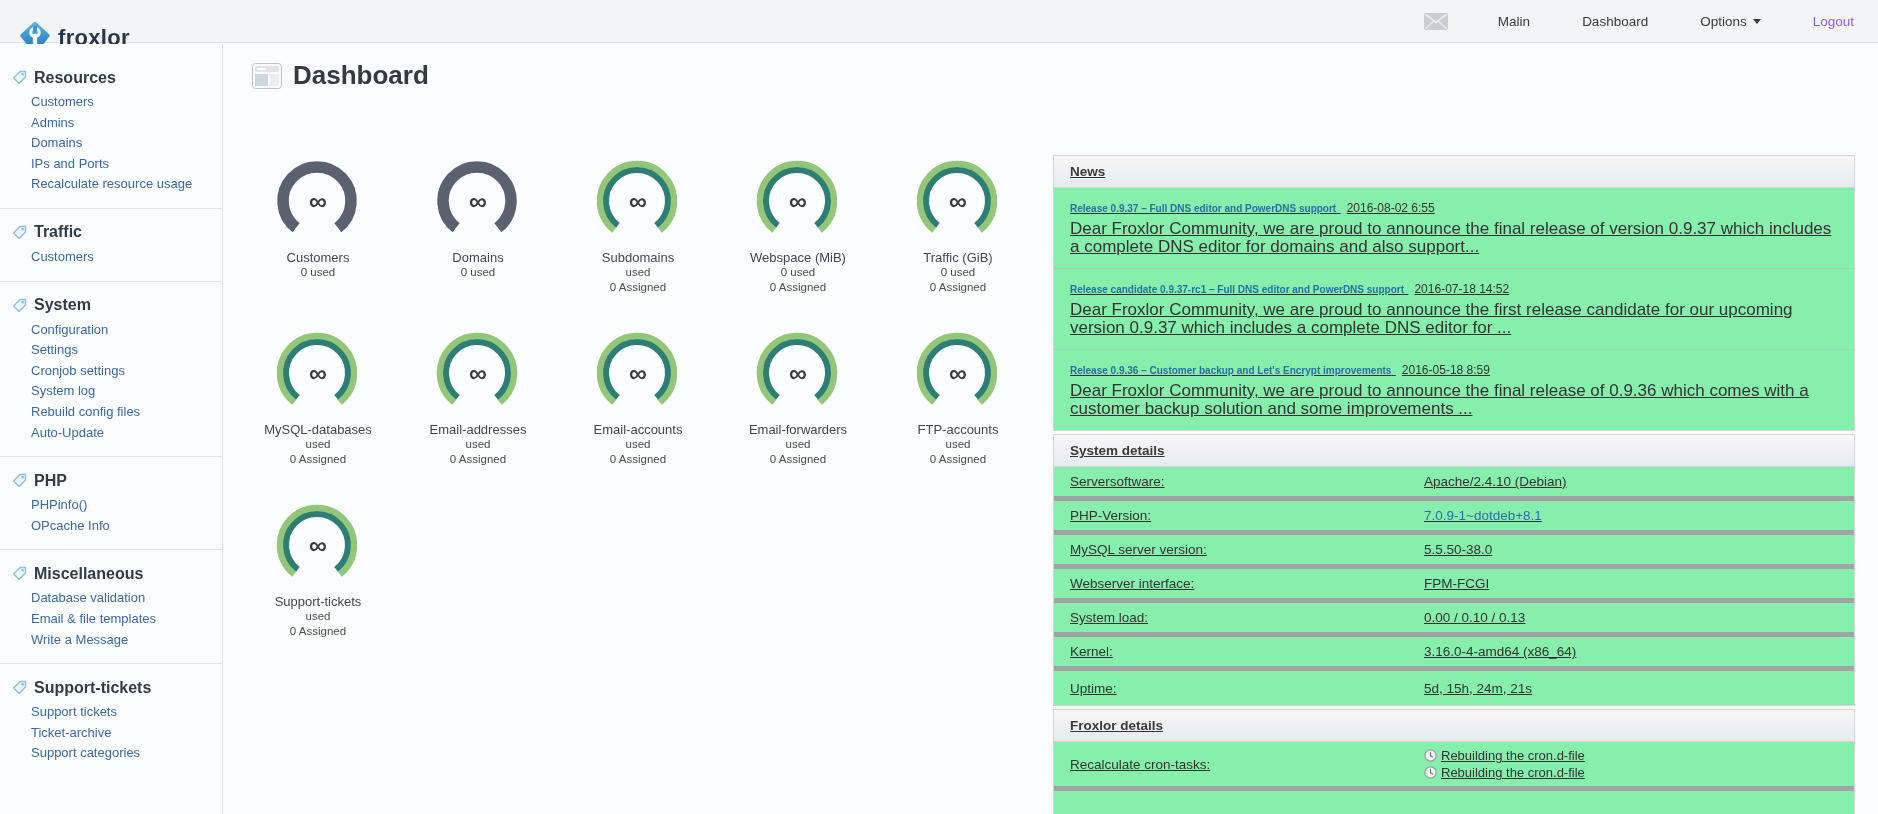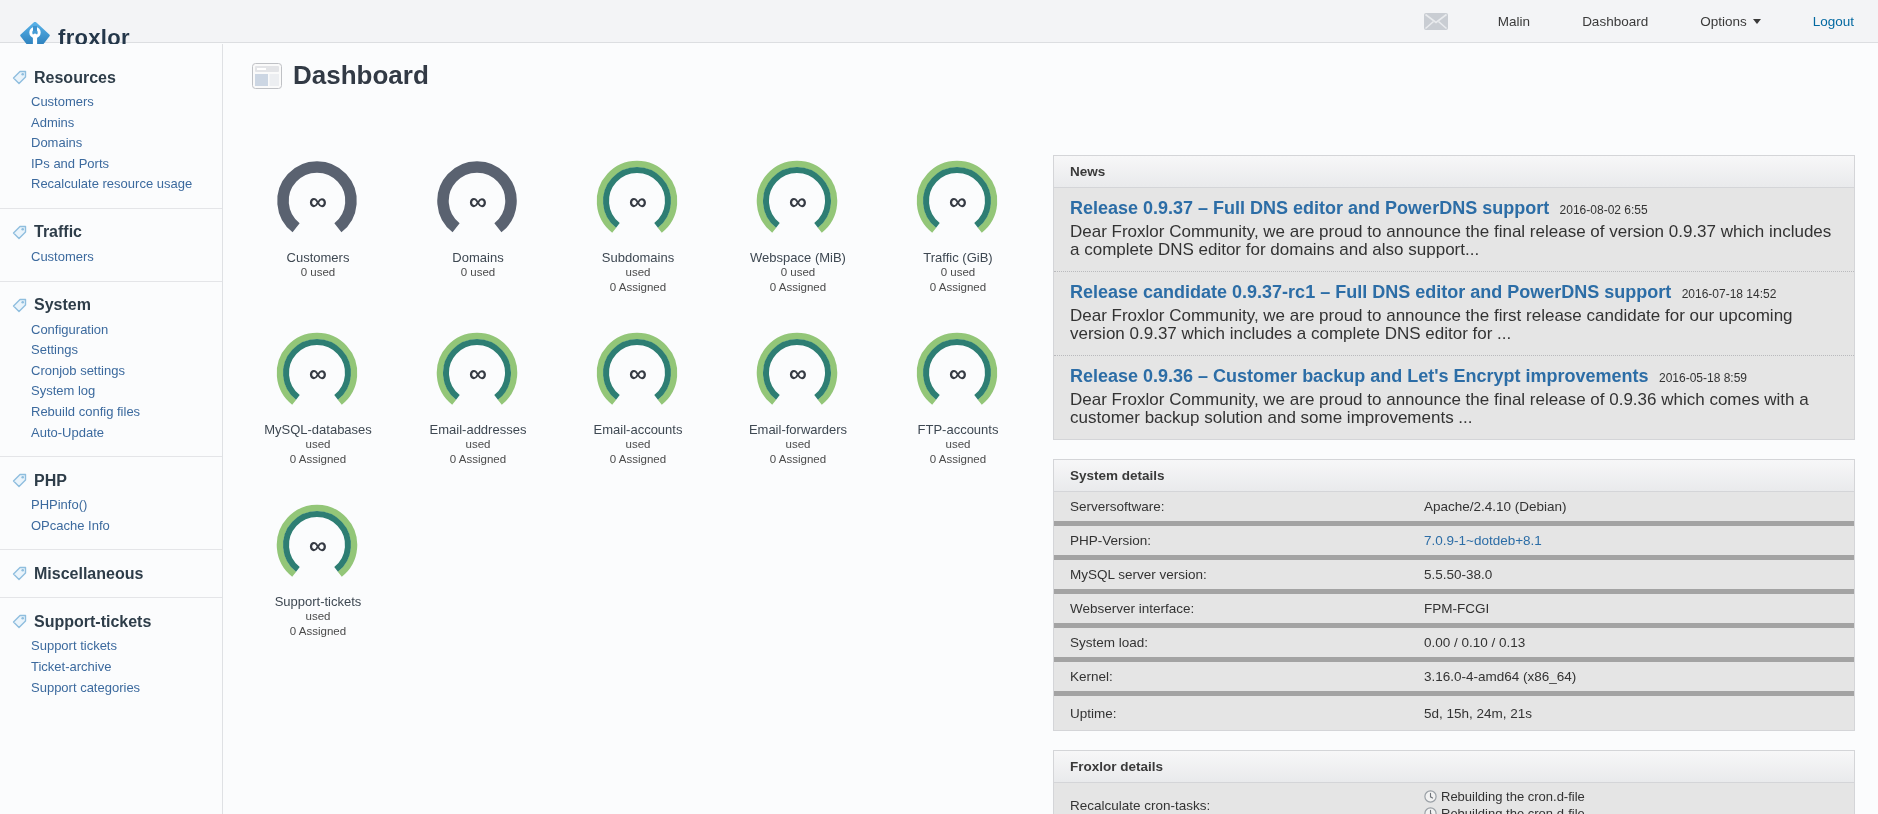--- a/index.html
+++ b/index.html
@@ -14,21 +14,21 @@
   .topbar {
     position:absolute; top:0; left:0; right:0; height:43px;
     background:#f3f4f6; border-bottom:1px solid #dcdee1;
   }
   .brand { position:absolute; left:20px; top:22px; display:flex; align-items:center; gap:8px; text-decoration:none; cursor:pointer; }
   .brand-text { font-size:22px; font-weight:bold; color:#24374a; letter-spacing:0.3px; }
   .topnav { position:absolute; right:24px; top:0; height:43px; display:flex; align-items:center; }
   .topnav .mailicon { margin-right:50px; display:inline-flex; cursor:pointer; }
   .navlink { margin-left:52px; font-size:13.5px; color:#3a3a3a; text-decoration:none; cursor:pointer; display:inline-flex; align-items:center; }
   .navlink:first-of-type { margin-left:0; }
-  .navlink.logout { color:#0369a1; }
+  .navlink.logout { color:#8b5cf6; }
   .caret { width:0; height:0; border-left:4px solid transparent; border-right:4px solid transparent; border-top:5px solid #3a3a3a; margin-left:6px; }
   
   .sidebar {
     position:absolute; top:44px; left:0; width:223px; bottom:0;
     background:#fbfcfd; border-right:1px solid #dfe1e4; padding-top:23px;
   }
   .side-head { display:flex; align-items:center; padding-left:12px; height:21px; margin-bottom:4px; }
   .side-head .t { margin-left:7px; font-size:16px; font-weight:bold; color:#2e3d49; }
   .side-link { display:block; padding-left:31px; line-height:20.6px; font-size:13px; color:#3c6a9e; text-decoration:none; cursor:pointer; }
   .side-divider { border-top:1px solid #e4e5e8; margin:13px 0; }
@@ -45,31 +45,31 @@
   .gauge-wrap { position:relative; width:88px; height:88px; margin:0 auto; }
   .gauge-wrap svg { position:absolute; left:0; top:0; }
   .infinity {
     position:absolute; left:0; right:0; top:50%; transform:translateY(-54%);
     font-size:25px; font-weight:bold; color:#363b44; line-height:1;
   }
   .g-name { margin-top:4px; font-size:13px; color:#3e4852; }
   .g-line { font-size:11.5px; color:#4b4b4b; line-height:15px; }
   
   .right-col { position:absolute; left:829px; top:111px; width:802px; }
-  .panel { background:#e5e5e5; border:1px solid #d4d5d8; margin-bottom:19px; }
+  .panel { background:#86efac; border:1px solid #d4d5d8; margin-bottom:3px;text-decoration:underline; }
   .panel-head {
     height:32px; line-height:32px; padding:0 16px;
     background:linear-gradient(#f7f7f8,#e9eaec);
     border-bottom:1px solid #d4d5d8;
     font-weight:bold; font-size:13.5px; color:#3a3a3a;
   }
   
   .news-item { padding:10px 16px 12px; }
   .news-item + .news-item { border-top:1px dotted #b9babd; }
-  .news-title { color:#2c6da6; font-weight:bold; font-size:18px; text-decoration:none; cursor:pointer; }
+  .news-title { color:#2c6da6; font-weight:bold; font-size:10px; text-decoration:none; cursor:pointer; }
   .news-date { color:#333; font-size:12px; margin-left:6px; }
   .news-body { margin-top:4px; font-size:17px; color:#333; line-height:18px; }
   
   .d-row { display:flex; align-items:center; border-bottom:5px solid #a3a3a3; min-height:34px; padding:5px 0; }
   .d-row:last-child { border-bottom:none; }
   .d-label { width:370px; padding-left:16px; font-size:13.5px; color:#333; flex-shrink:0; }
   .d-value { flex:1; font-size:13.5px; color:#333; }
   .d-value.link { color:#2c6da6; cursor:pointer; }
   .task-line { display:flex; align-items:center; font-size:13px; line-height:17px; }
   .task-line svg { margin-right:4px; flex-shrink:0; }
@@ -175,20 +175,25 @@
   </div>
     <div class="side-divider"></div>
     <div class="side-section">
     <div class="side-head">
       <svg width="15" height="15" viewBox="0 0 15 15">
         <path d="M1.5 8 L8 1.5 L13.5 1.5 L13.5 7 L7 13.5 Z" fill="#eaf4fb" stroke="#8fbede" stroke-width="1.4" stroke-linejoin="round"></path>
         <circle cx="10.7" cy="4.3" r="1.3" fill="#8fbede"></circle>
       </svg>
       <span class="t">Miscellaneous</span>
     </div>
+    <div class="side-items">
+        <a class="side-link">Database validation</a>
+        <a class="side-link">Email &amp; file templates</a>
+        <a class="side-link">Write a Message</a>
+      </div>
   </div>
     <div class="side-divider"></div>
     <div class="side-section">
     <div class="side-head">
       <svg width="15" height="15" viewBox="0 0 15 15">
         <path d="M1.5 8 L8 1.5 L13.5 1.5 L13.5 7 L7 13.5 Z" fill="#eaf4fb" stroke="#8fbede" stroke-width="1.4" stroke-linejoin="round"></path>
         <circle cx="10.7" cy="4.3" r="1.3" fill="#8fbede"></circle>
       </svg>
       <span class="t">Support-tickets</span>
     </div>

